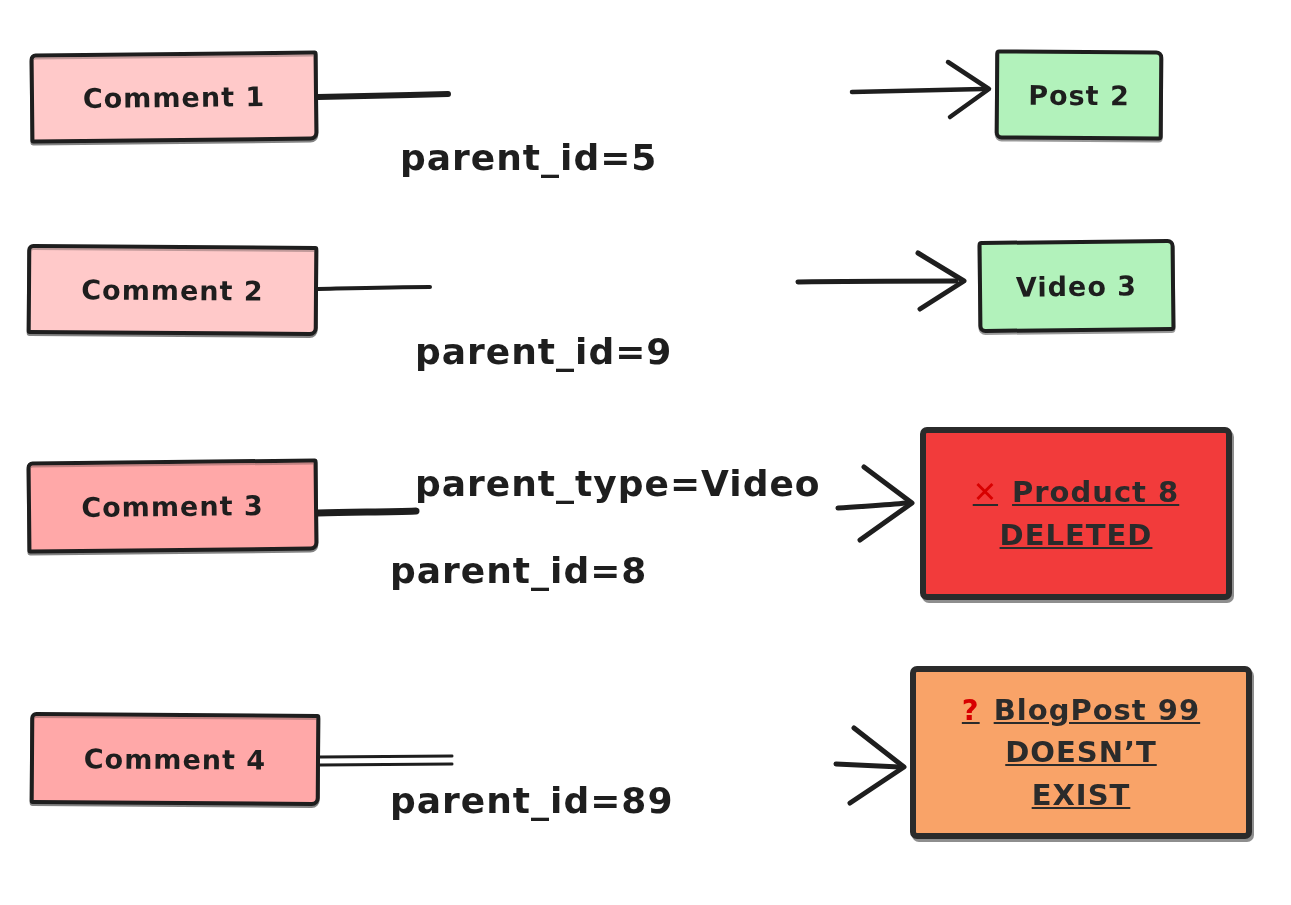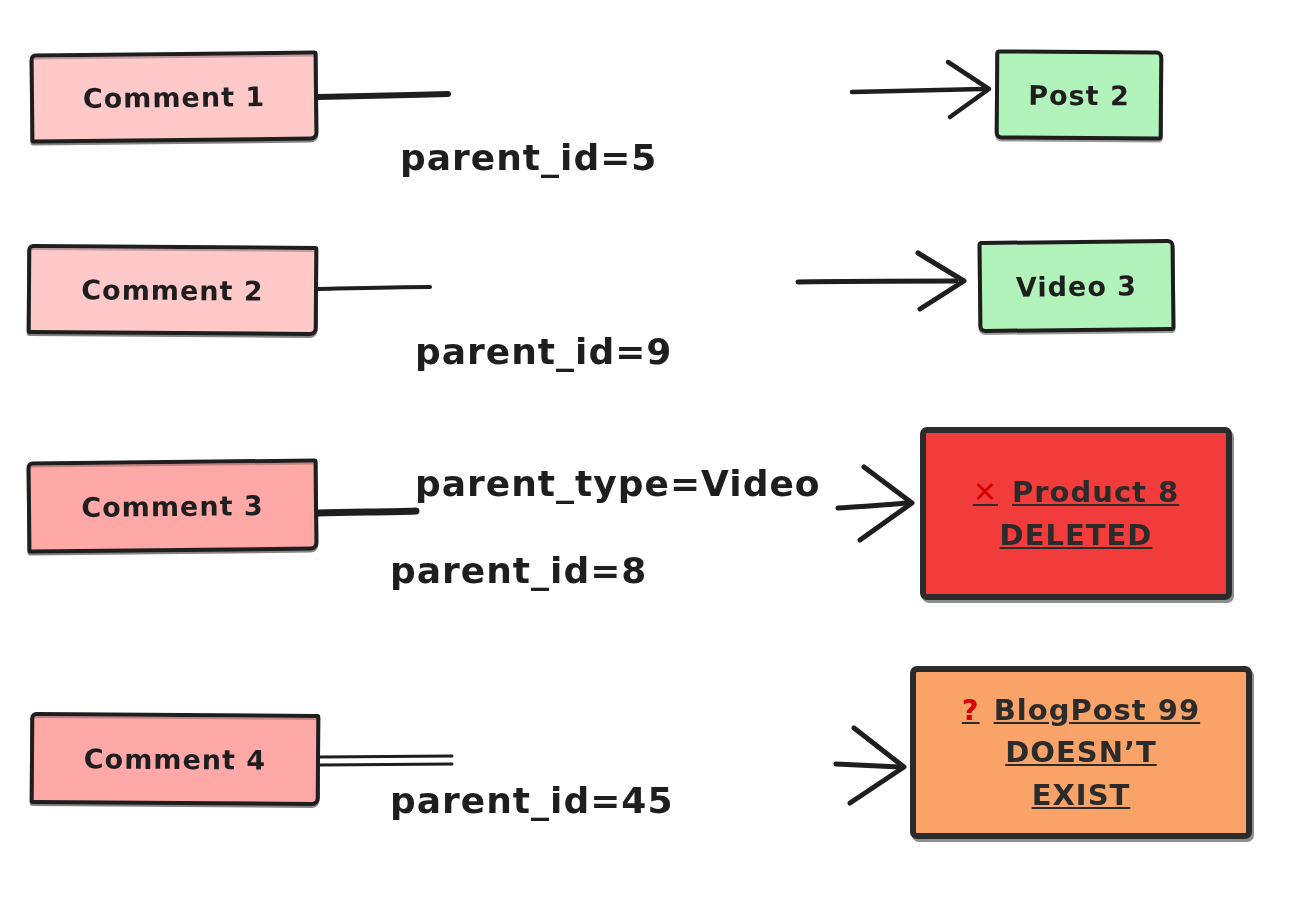--- a/index.html
+++ b/index.html
@@ -137,21 +137,21 @@
       <span class="status-icon">✕</span><span>Product 8</span>
     </div>
     <div>DELETED</div>
   </div>
 
   <div class="node comment-node comment-deep tilt-b" style="left:30px;top:713px;width:290px;height:92px;">
     <span>Comment 4</span>
   </div>
 
   <div class="edge-label" style="left:390px;top:686px;width:450px;">
-    <div>parent_id=45</div>
+    <div>parent_id=89</div>
     
     
   </div>
 
   <div class="node target-big target-missing" style="left:910px;top:666px;width:342px;height:173px;">
     <div>
       <span class="status-icon">?</span><span>BlogPost 99</span>
     </div>
     <div>DOESN’T</div>
     <div>EXIST</div>

